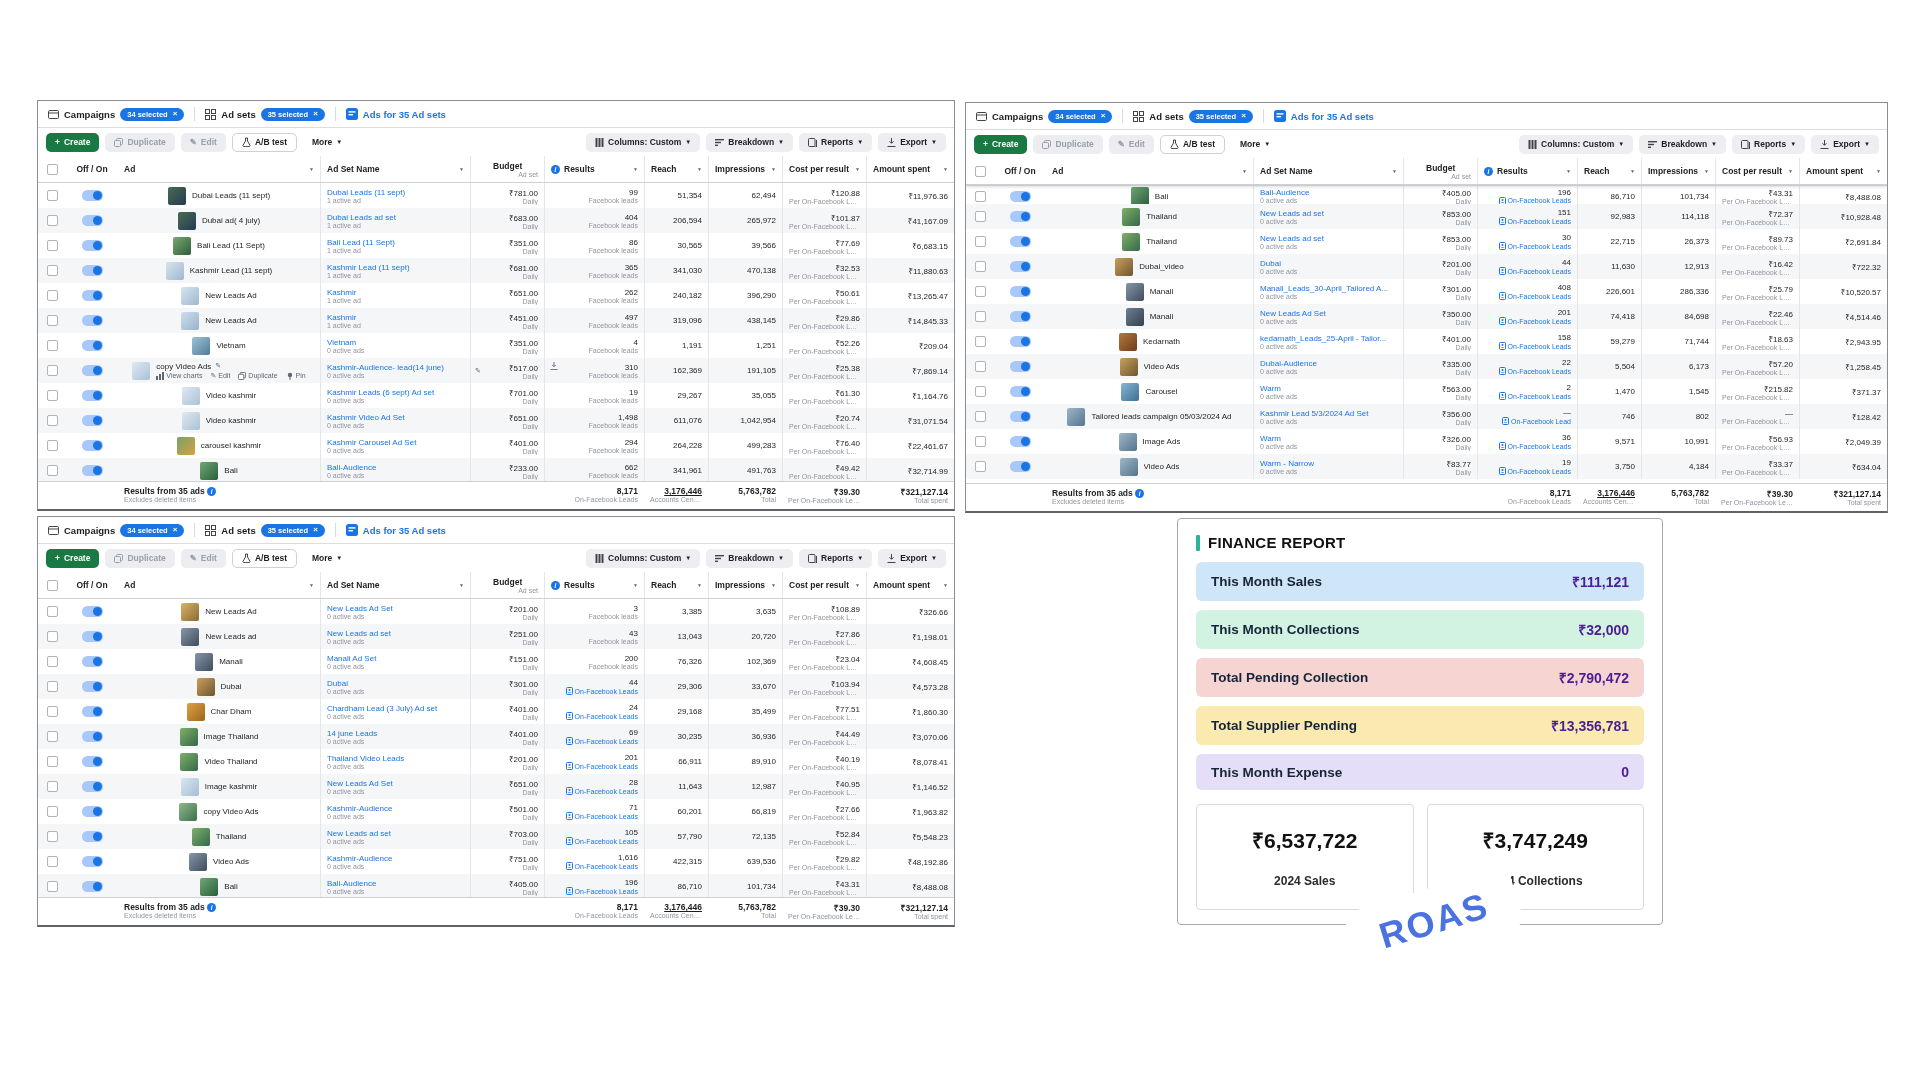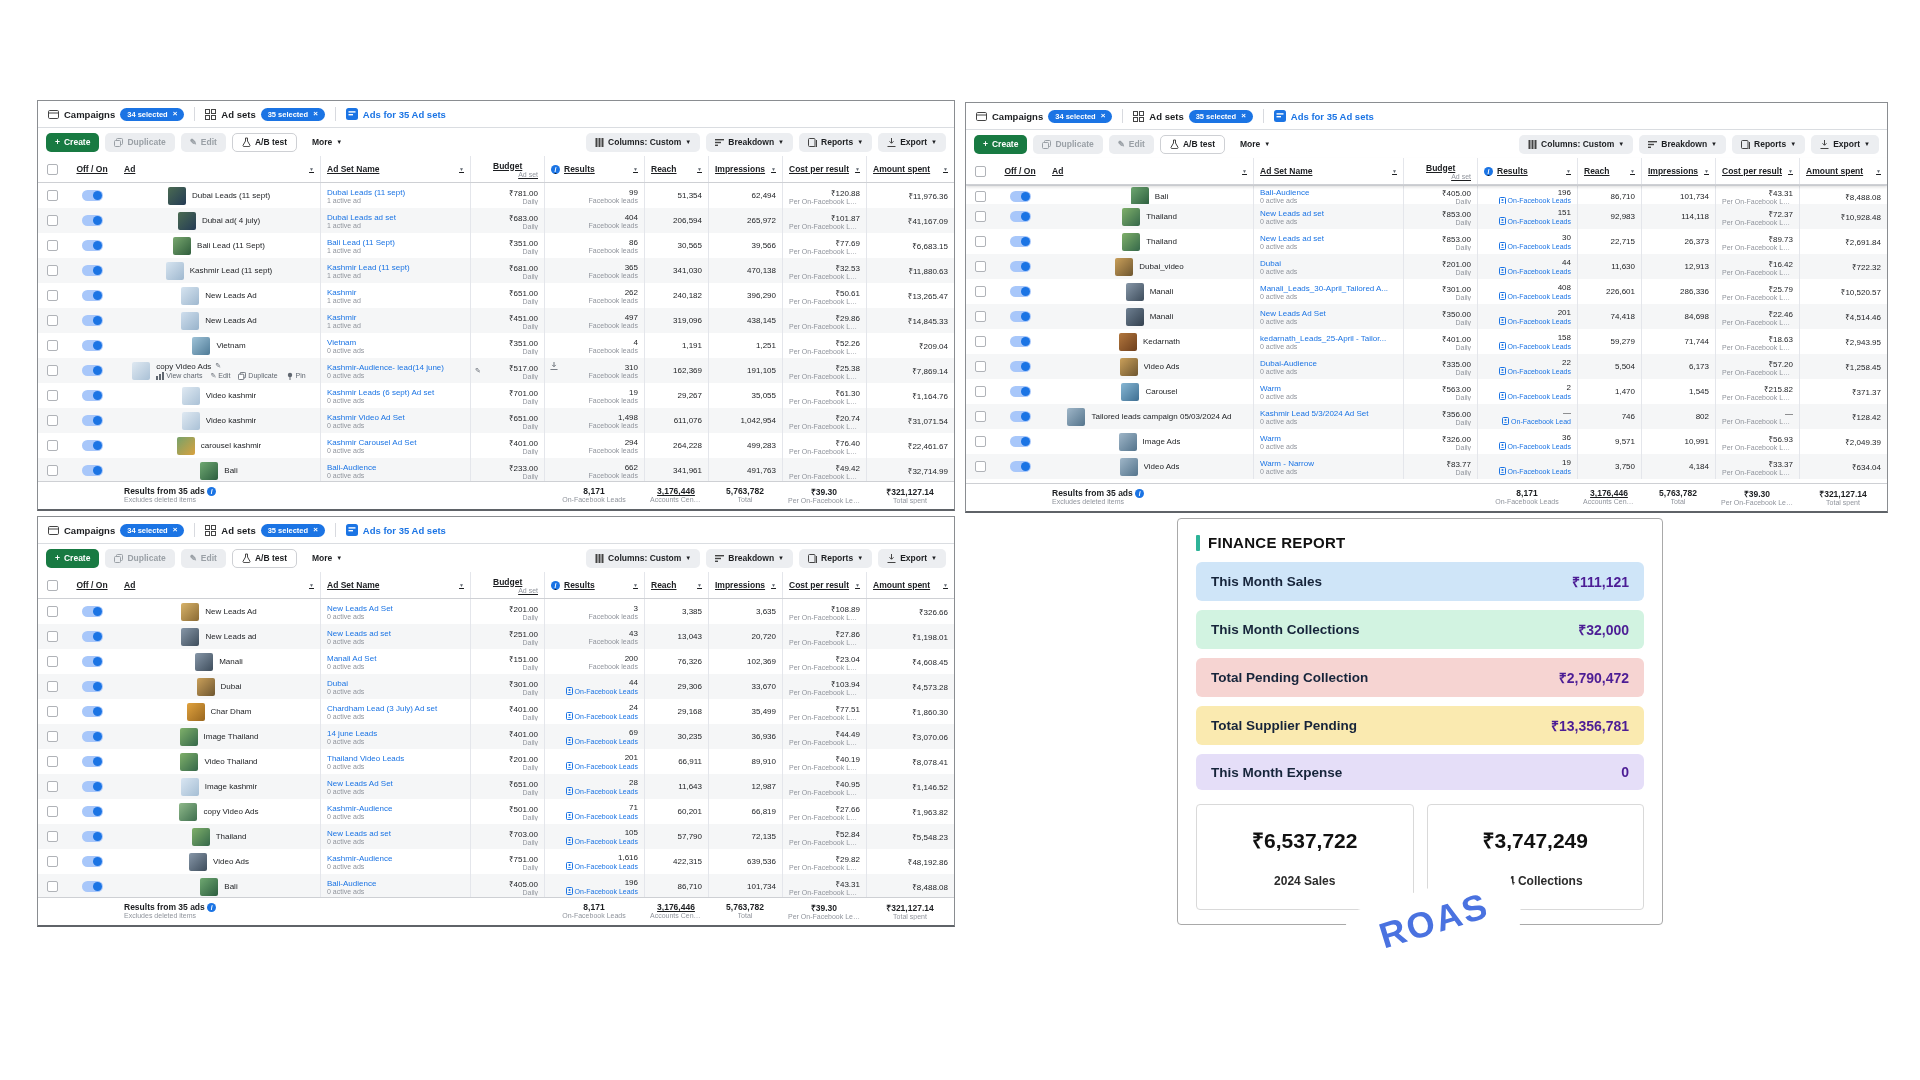--- a/index.html
+++ b/index.html
@@ -36,21 +36,21 @@
   .btn-outline{border:1px solid #ced0d4;}
   .btn-plain{background:transparent;}
   .btn-gray{background:#eceef1;}
   .spacer{flex:1;}
   .caret{font-size:6px;color:inherit;}
 
   
   .thead,.trow,.tfoot-grid{display:grid;
     grid-template-columns:28px 52px minmax(0,1fr) 150px 74px 100px 64px 74px 84px 88px;}
   .thead{height:26px;flex:0 0 auto;align-items:center;border-bottom:1px solid #ced0d4;
-         font-size:8.5px;font-weight:bold;position:relative;z-index:2;background:#fff;text-decoration:underline;}
+         font-size:8.5px;font-weight:bold;position:relative;z-index:2;background:#fff;}
   .thead.scrolled{box-shadow:0 2px 3px rgba(0,0,0,.14);}
   .hcell{padding:0 6px;display:flex;align-items:center;justify-content:space-between;
          height:100%;box-sizing:border-box;min-width:0;}
   .hcell.center{justify-content:center;}
   .bl{border-left:1px solid #e4e6eb;}
   .arrow{font-size:5px;color:#606770;margin-left:3px;}
   .h2l{display:flex;flex-direction:column;align-items:flex-end;width:100%;}
   .h2l .t{align-self:flex-start;padding-left:16px;}
   .h2l .s{font-size:7px;color:#90949c;font-weight:normal;}
   .info-dot{width:9px;height:9px;border-radius:50%;background:#1b74e4;color:#fff;
@@ -86,21 +86,21 @@
 
   .cb{width:9px;height:9px;border:1px solid #b0b3b8;border-radius:2px;background:#fff;
       display:inline-block;}
   .toggle{width:21px;height:11px;border-radius:6px;background:#a8c7fa;position:relative;
           display:inline-block;cursor:pointer;}
   .knob{position:absolute;right:1px;top:1px;width:9px;height:9px;border-radius:50%;
         background:#1b74e4;}
 
   .tfoot{border-top:1px solid #ced0d4;flex:0 0 auto;padding:4px 0 5px;}
   .fcell{padding:0 6px;display:flex;flex-direction:column;min-width:0;}
-  .fcell.num{align-items:center;text-align:right;}
+  .fcell.num{align-items:flex-end;text-align:right;}
   .ftitle{font-size:8.5px;font-weight:bold;white-space:nowrap;}
   .fval{font-size:8.5px;font-weight:bold;white-space:nowrap;}
   .fval.u{text-decoration:underline;}
   .fsub{font-size:7px;color:#90949c;white-space:nowrap;overflow:hidden;
         text-overflow:ellipsis;max-width:100%;}
 
   
   #finance{position:absolute;left:1177px;top:518px;width:486px;height:407px;
            box-sizing:border-box;border:1px solid #a9a9a9;border-radius:4px;
            background:#fff;padding:15px 18px 14px;display:flex;flex-direction:column;

